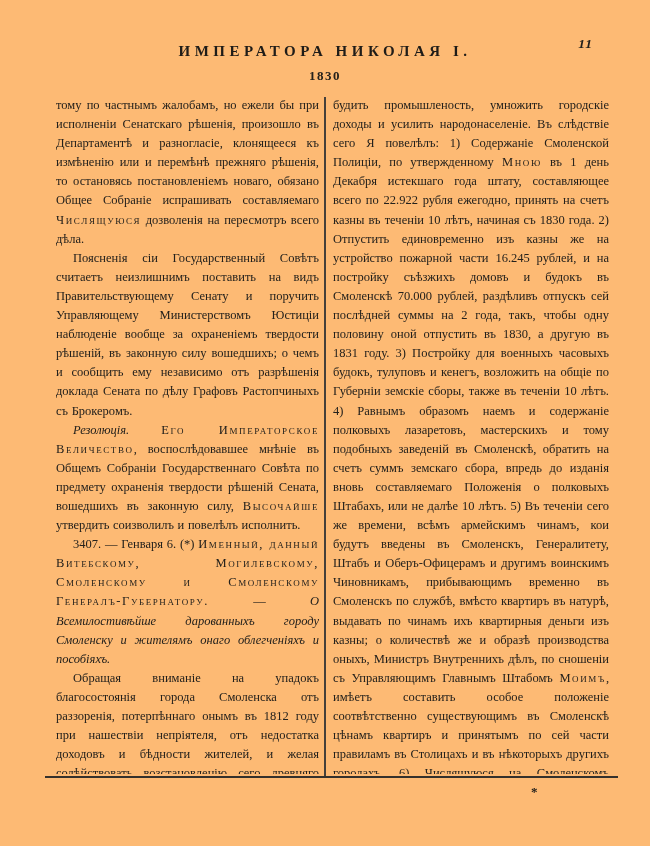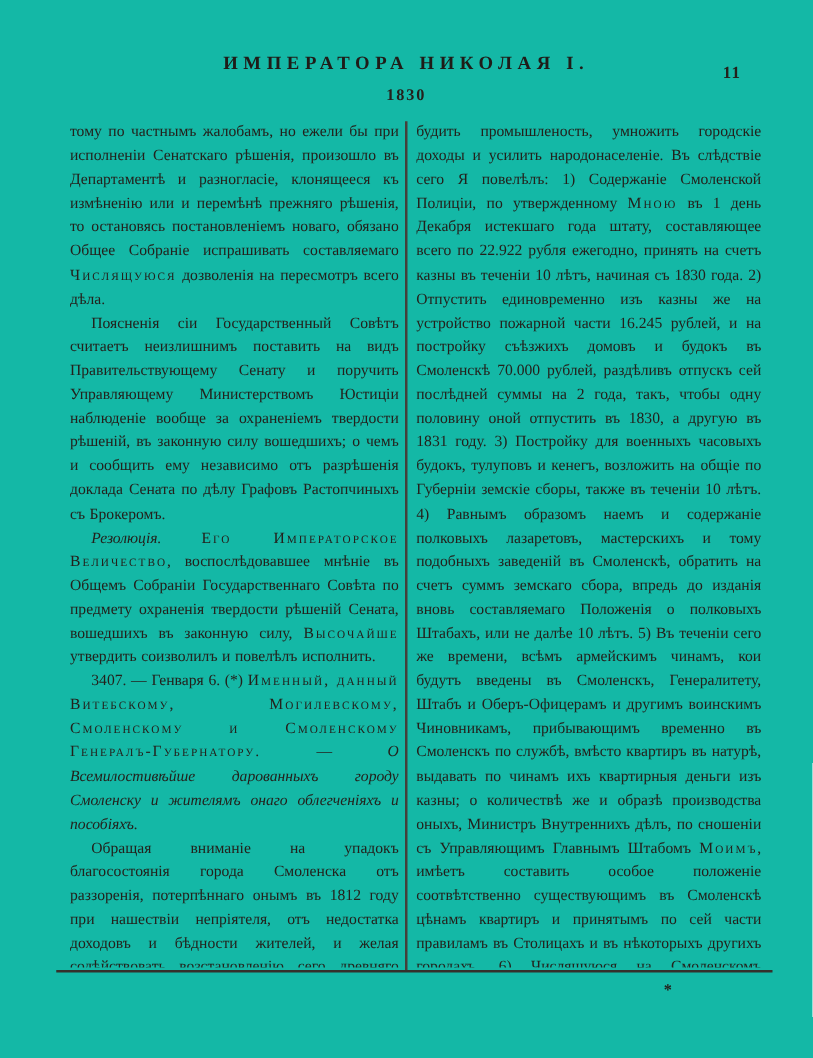--- a/index.html
+++ b/index.html
@@ -1,39 +1,40 @@
 <!DOCTYPE html>
 <html lang="ru"><head>
 <meta charset="utf-8">
 <style>
   html, body { margin: 0; padding: 0; background: #ffffff; }
   .page {
     position: relative;
     width: 650px;
     height: 846px;
-    background: #14b8a6;
+    background: #fdba74;
     font-family: "Liberation Serif", "DejaVu Serif", serif;
     color: #24211c;
     overflow: hidden;
   }
   .header-title {
     position: absolute;
     top: 43px; left: 0; width: 100%;
     text-align: center;
     font-weight: bold;
     font-size: 15px;
     letter-spacing: 4.5px;
     color: #1f1c18;
   }
   .page-number {
     position: absolute;
-    top: 50px; right: 57px;
+    top: 36px; right: 57px;
     font-weight: bold;
     font-size: 13.5px;
     letter-spacing: 1px;
+    font-style: italic;
   }
   .year {
     position: absolute;
     top: 68px; left: 0; width: 100%;
     text-align: center;
     font-weight: bold;
     font-size: 13px;
     letter-spacing: 1.5px;
   }
   .col {

